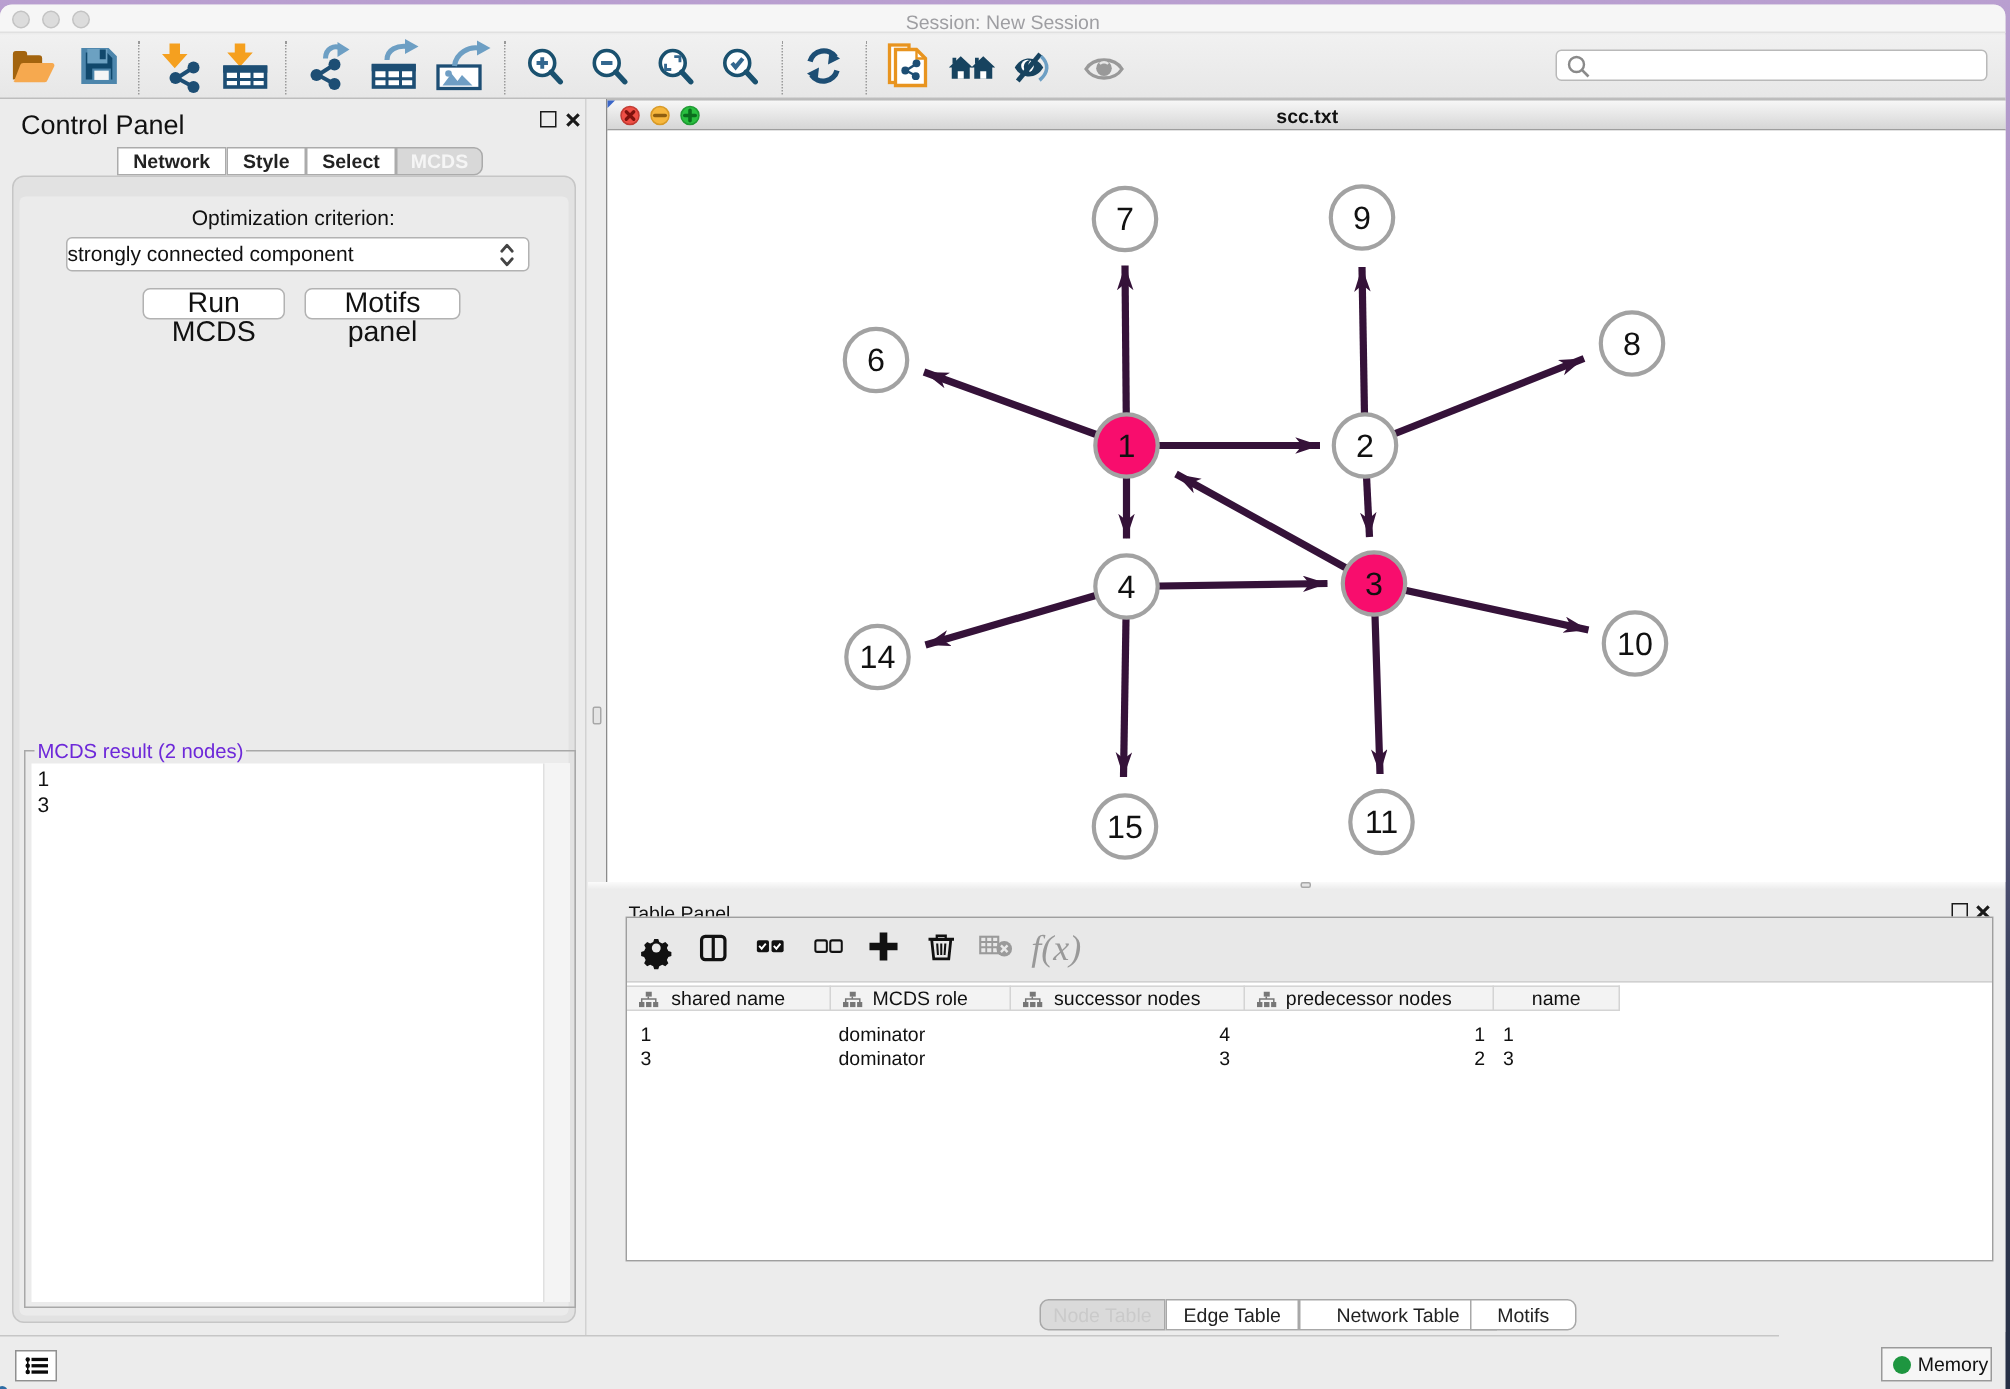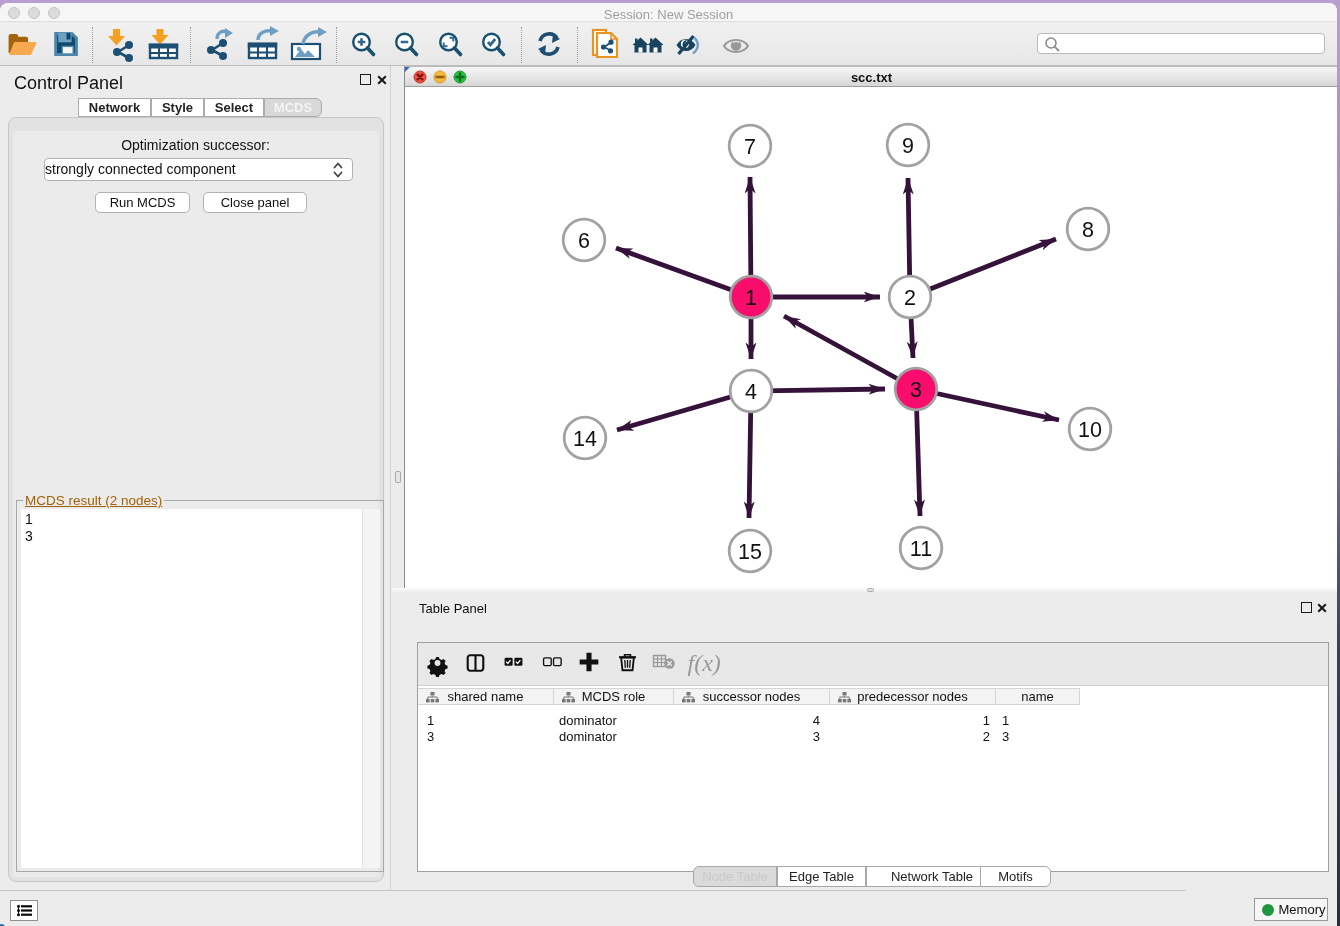--- a/index.html
+++ b/index.html
@@ -23,40 +23,40 @@
 .xbtn { position:absolute; top:3px; } .xbtn svg { display:block; }
 .tab { position:absolute; top:32px; height:19px; background:#fff; border:1px solid #ababab; font-size:13px;
   font-weight:bold; color:#222; text-align:center; line-height:17px; }
 #cpbox { position:absolute; left:8px; top:51px; width:376px; height:765px; background:#e2e2e2;
   border:1px solid #c6c6c6; border-radius:8px; }
 #cpboxin { position:absolute; left:4px; top:13px; width:366px; height:746px; background:#ebebeb; border-radius:4px; }
 #optlabel { position:absolute; left:0; top:71px; width:391px; text-align:center; font-size:14px; color:#111; }
 #optsel { position:absolute; left:44px; top:92px; width:309px; height:23px; background:#fff;
   border:1px solid #b2b2b2; border-radius:4px; font-size:14px; color:#111; line-height:21px; }
 .cbtn { position:absolute; top:126px; height:21px; background:#fff; border:1px solid #b2b2b2;
-  border-radius:5px; font-size:13px; color:#111; text-align:center; line-height:19px; }
+  border-radius:5px; font-size:19px; color:#111; text-align:center; line-height:19px; }
 #fieldset { position:absolute; left:16px; top:434px; width:368px; height:372px; border:1px solid #a8a8a8; }
-#legend { position:absolute; left:6px; top:-8px; background:#ebebeb; font-size:13.5px; color:#a16207; padding:0 2px;text-decoration:underline; }
+#legend { position:absolute; left:6px; top:-8px; background:#ebebeb; font-size:13.5px; color:#6d28d9; padding:0 2px; }
 #resultbox { position:absolute; left:4px; top:8px; width:359px; height:359px; background:#fff; }
 #resscroll { position:absolute; right:0px; top:0px; width:18px; height:359px; background:#f4f4f4; border-left:1px solid #e0e0e0;}
 #restext { position:absolute; left:4px; top:2px; font-size:14px; line-height:17px; color:#111; }
 
 #vsplit { position:absolute; left:392px; top:63px; width:12px; height:825px; background:#ececec; }
 #vhandle { position:absolute; left:3px; top:405px; width:6px; height:12px; background:#e4e4e4; border:1px solid #a8a8a8; border-radius:1.5px; }
 #netwin { position:absolute; left:404px; top:63px; width:933px; height:525px; border-left:1px solid #8b8b8b; }
 #nettitle { position:absolute; left:0; top:0; width:933px; height:21px;
   background:linear-gradient(#f7f7f7,#d6d6d6); border-top:1px solid #bbb; border-bottom:1px solid #9e9e9e; }
 #netname { position:absolute; top:3px; left:0; width:933px; text-align:center; font-size:13px; font-weight:bold; color:#111; }
 #canvas { position:absolute; left:0; top:21px; width:933px; height:501px; background:#fff; }
 #hsplit { position:absolute; left:392px; top:585px; width:945px; height:9px; background:linear-gradient(#fbfbfb,#ececec 55%); }
 #hhandle { position:absolute; left:475px; top:0px; width:7px; height:4px; background:#e4e4e4; border:1px solid #a8a8a8; border-radius:1.5px; }
 
 #tpanel { position:absolute; left:404px; top:594px; width:933px; height:291px; background:#ececec; }
 #tphead { position:absolute; left:15px; top:4px; font-size:13px; color:#111; }
-#tbox { position:absolute; left:13px; top:45px; width:912px; height:230px; background:#fff; border:1px solid #9f9f9f; }
+#tbox { position:absolute; left:13px; top:14px; width:912px; height:230px; background:#fff; border:1px solid #9f9f9f; }
 #ttoolbar { position:absolute; left:0; top:0; width:910px; height:43px; background:#e8e8e8; border-bottom:1px solid #d0d0d0;}
 .th { position:absolute; top:45px; height:17px; background:#f3f3f3; border:1px solid #d4d4d4; border-left:none;
   font-size:13px; color:#111; text-align:center; line-height:16px; }
 .thicon { position:absolute; left:8px; top:3px; }
 .cell { position:absolute; font-size:13px; color:#111; line-height:16px; }
 .btab { position:absolute; top:269px; height:21px; background:#fff; border:1px solid #a8a8a8; font-size:13px;
   font-weight:normal; color:#222; text-align:center; line-height:19px; }
 
 #statusbar { position:absolute; left:0; top:887px; width:1186px; height:36px; background:#ececec; border-top:1px solid #c6c6c6; }
 #listbtn { position:absolute; left:10px; top:9px; width:28px; height:21px; background:#fff; border:1px solid #909090; }
@@ -230,28 +230,28 @@
             <path d="M1.2,1.2 L8.8,8.8 M8.8,1.2 L1.2,8.8" stroke="#1a1a1a" stroke-width="2.1"></path>
           </svg>
         </div>
     <div class="tab" style="left:78px; width:73px;">Network</div>
     <div class="tab" style="left:151px; width:53px;">Style</div>
     <div class="tab" style="left:204px; width:60px;">Select</div>
     <div class="tab" style="left:264px; width:58px; background:#d8d8d8; color:#f5f5f5; border-radius:0 6px 6px 0;">MCDS</div>
     <div id="cpbox">
           <div id="cpboxin"></div>
         </div>
-    <div id="optlabel">Optimization successor:</div>
+    <div id="optlabel">Optimization criterion:</div>
     <div id="optsel">strongly connected component
       <svg width="12" height="18" viewBox="0 0 12 18" style="position:absolute; right:8px; top:2px;">
         <path d="M2.5 6.5 L6 2.5 L9.5 6.5 M2.5 11.5 L6 15.5 L9.5 11.5" fill="none" stroke="#444" stroke-width="1.8" stroke-linecap="round" stroke-linejoin="round"></path>
       </svg>
     </div>
     <div class="cbtn" style="left:95px; width:95px;">Run MCDS</div>
-    <div class="cbtn" style="left:203px; width:104px;">Close panel</div>
+    <div class="cbtn" style="left:203px; width:104px;">Motifs panel</div>
     <div id="fieldset">
       <div id="legend">MCDS result (2 nodes)</div>
       <div id="resultbox">
         <div id="resscroll"></div>
         <div id="restext">1<br>3</div>
       </div>
     </div>
   </div>
   <div id="vsplit">
         <div id="vhandle"></div>

